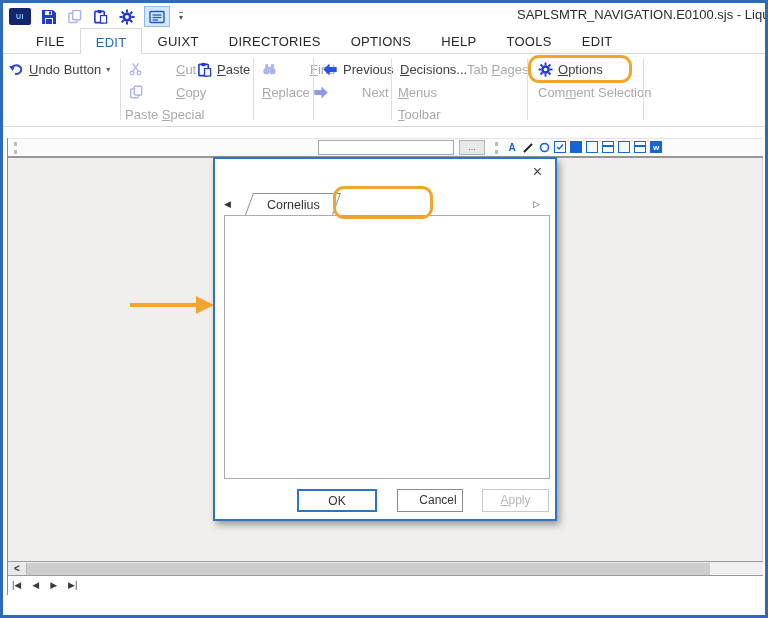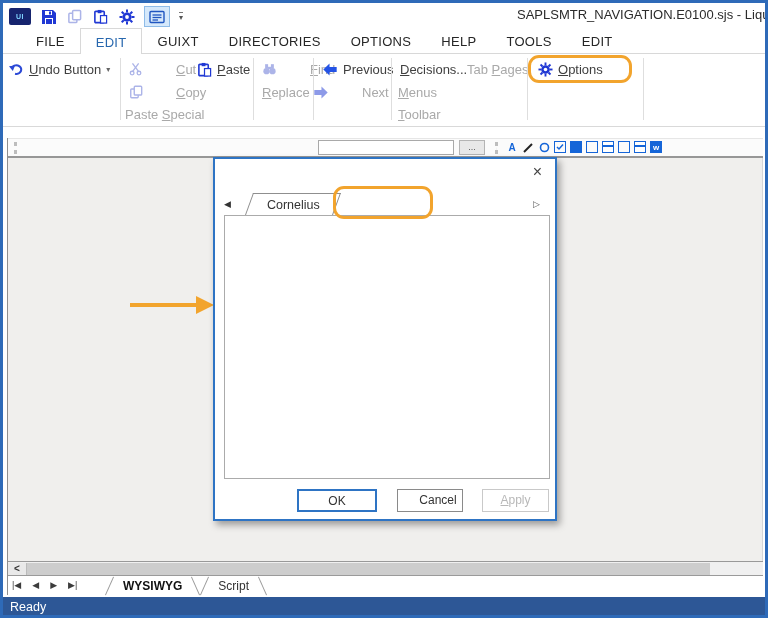--- a/index.html
+++ b/index.html
@@ -251,20 +251,23 @@
             <line x1="2.7" y1="2.7" x2="4.8" y2="4.8"></line>
             <line x1="11.2" y1="11.2" x2="13.3" y2="13.3"></line>
             <line x1="2.7" y1="13.3" x2="4.8" y2="11.2"></line>
             <line x1="11.2" y1="4.8" x2="13.3" y2="2.7"></line>
           </g>
           <circle cx="8" cy="8" r="4.6" fill="#2038D4"></circle>
           <circle cx="8" cy="8" r="1.9" fill="#fff"></circle>
         </svg>
       <span><u>O</u>ptions</span>
     </div>
+    <div class="rit dis" style="left:535px; top:28px;">
+      <span>Com<u>m</u>ent Selection</span>
+    </div>
     <div class="vsep" style="left:640px;"></div>
 
     <div class="ring" style="left:525px; top:1px; width:104px; height:28px;"></div>
   </div>
 
   <div class="toolstrip">
     <div class="grip" style="left:6px;"></div>
     <input class="strip-field" value="" style="">
     <div class="strip-browse">...</div>
     <div class="grip" style="left:487px;"></div>
@@ -342,23 +345,16 @@
     <div class="hscroll-thumb"></div>
   </div>
 
   <div class="tabrow">
     <div class="navbtns">
       <span>|◀</span>
       <span>◀</span>
       <span>▶</span>
       <span>▶|</span>
     </div>
-    <div class="sheet-tabs">
-      <div class="sheet-tab sel">WYSIWYG</div>
-      <div class="sheet-tab">Script</div>
-    </div>
-  </div>
-
-  <div class="statusbar">
-    <span>Ready</span>
-  </div>
+  </div>
+
 
 </div>
 
 </body></html>

